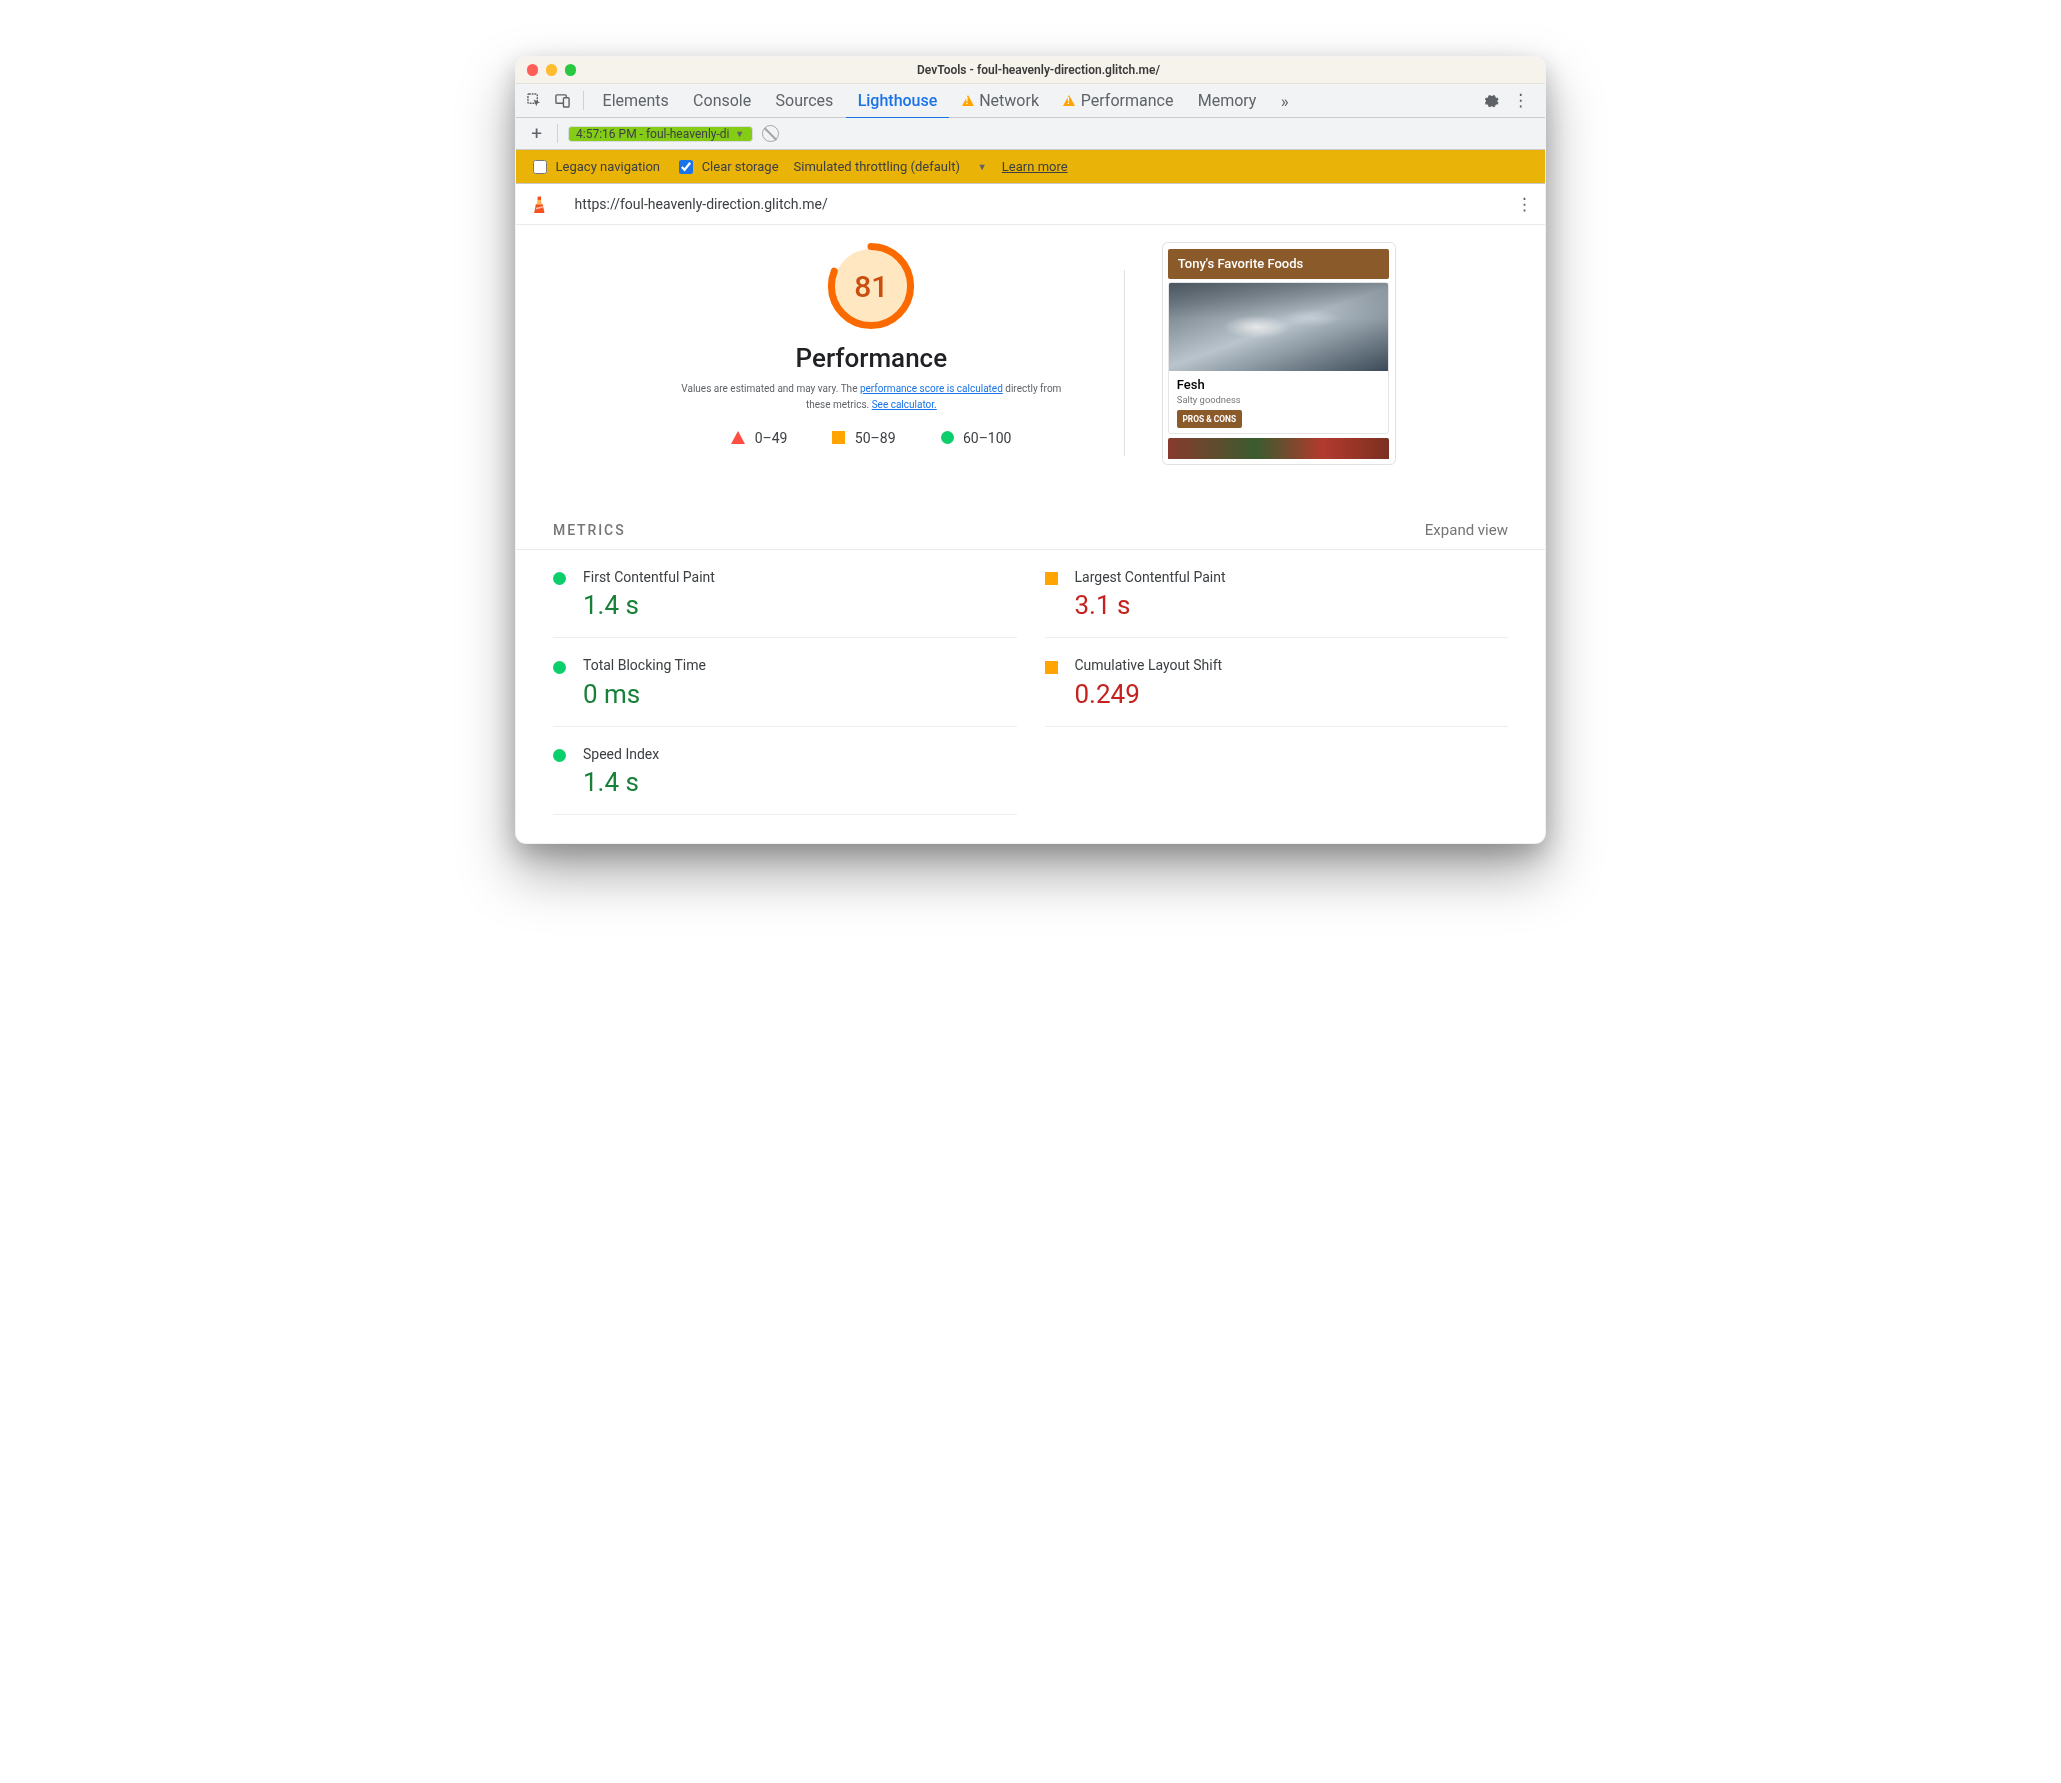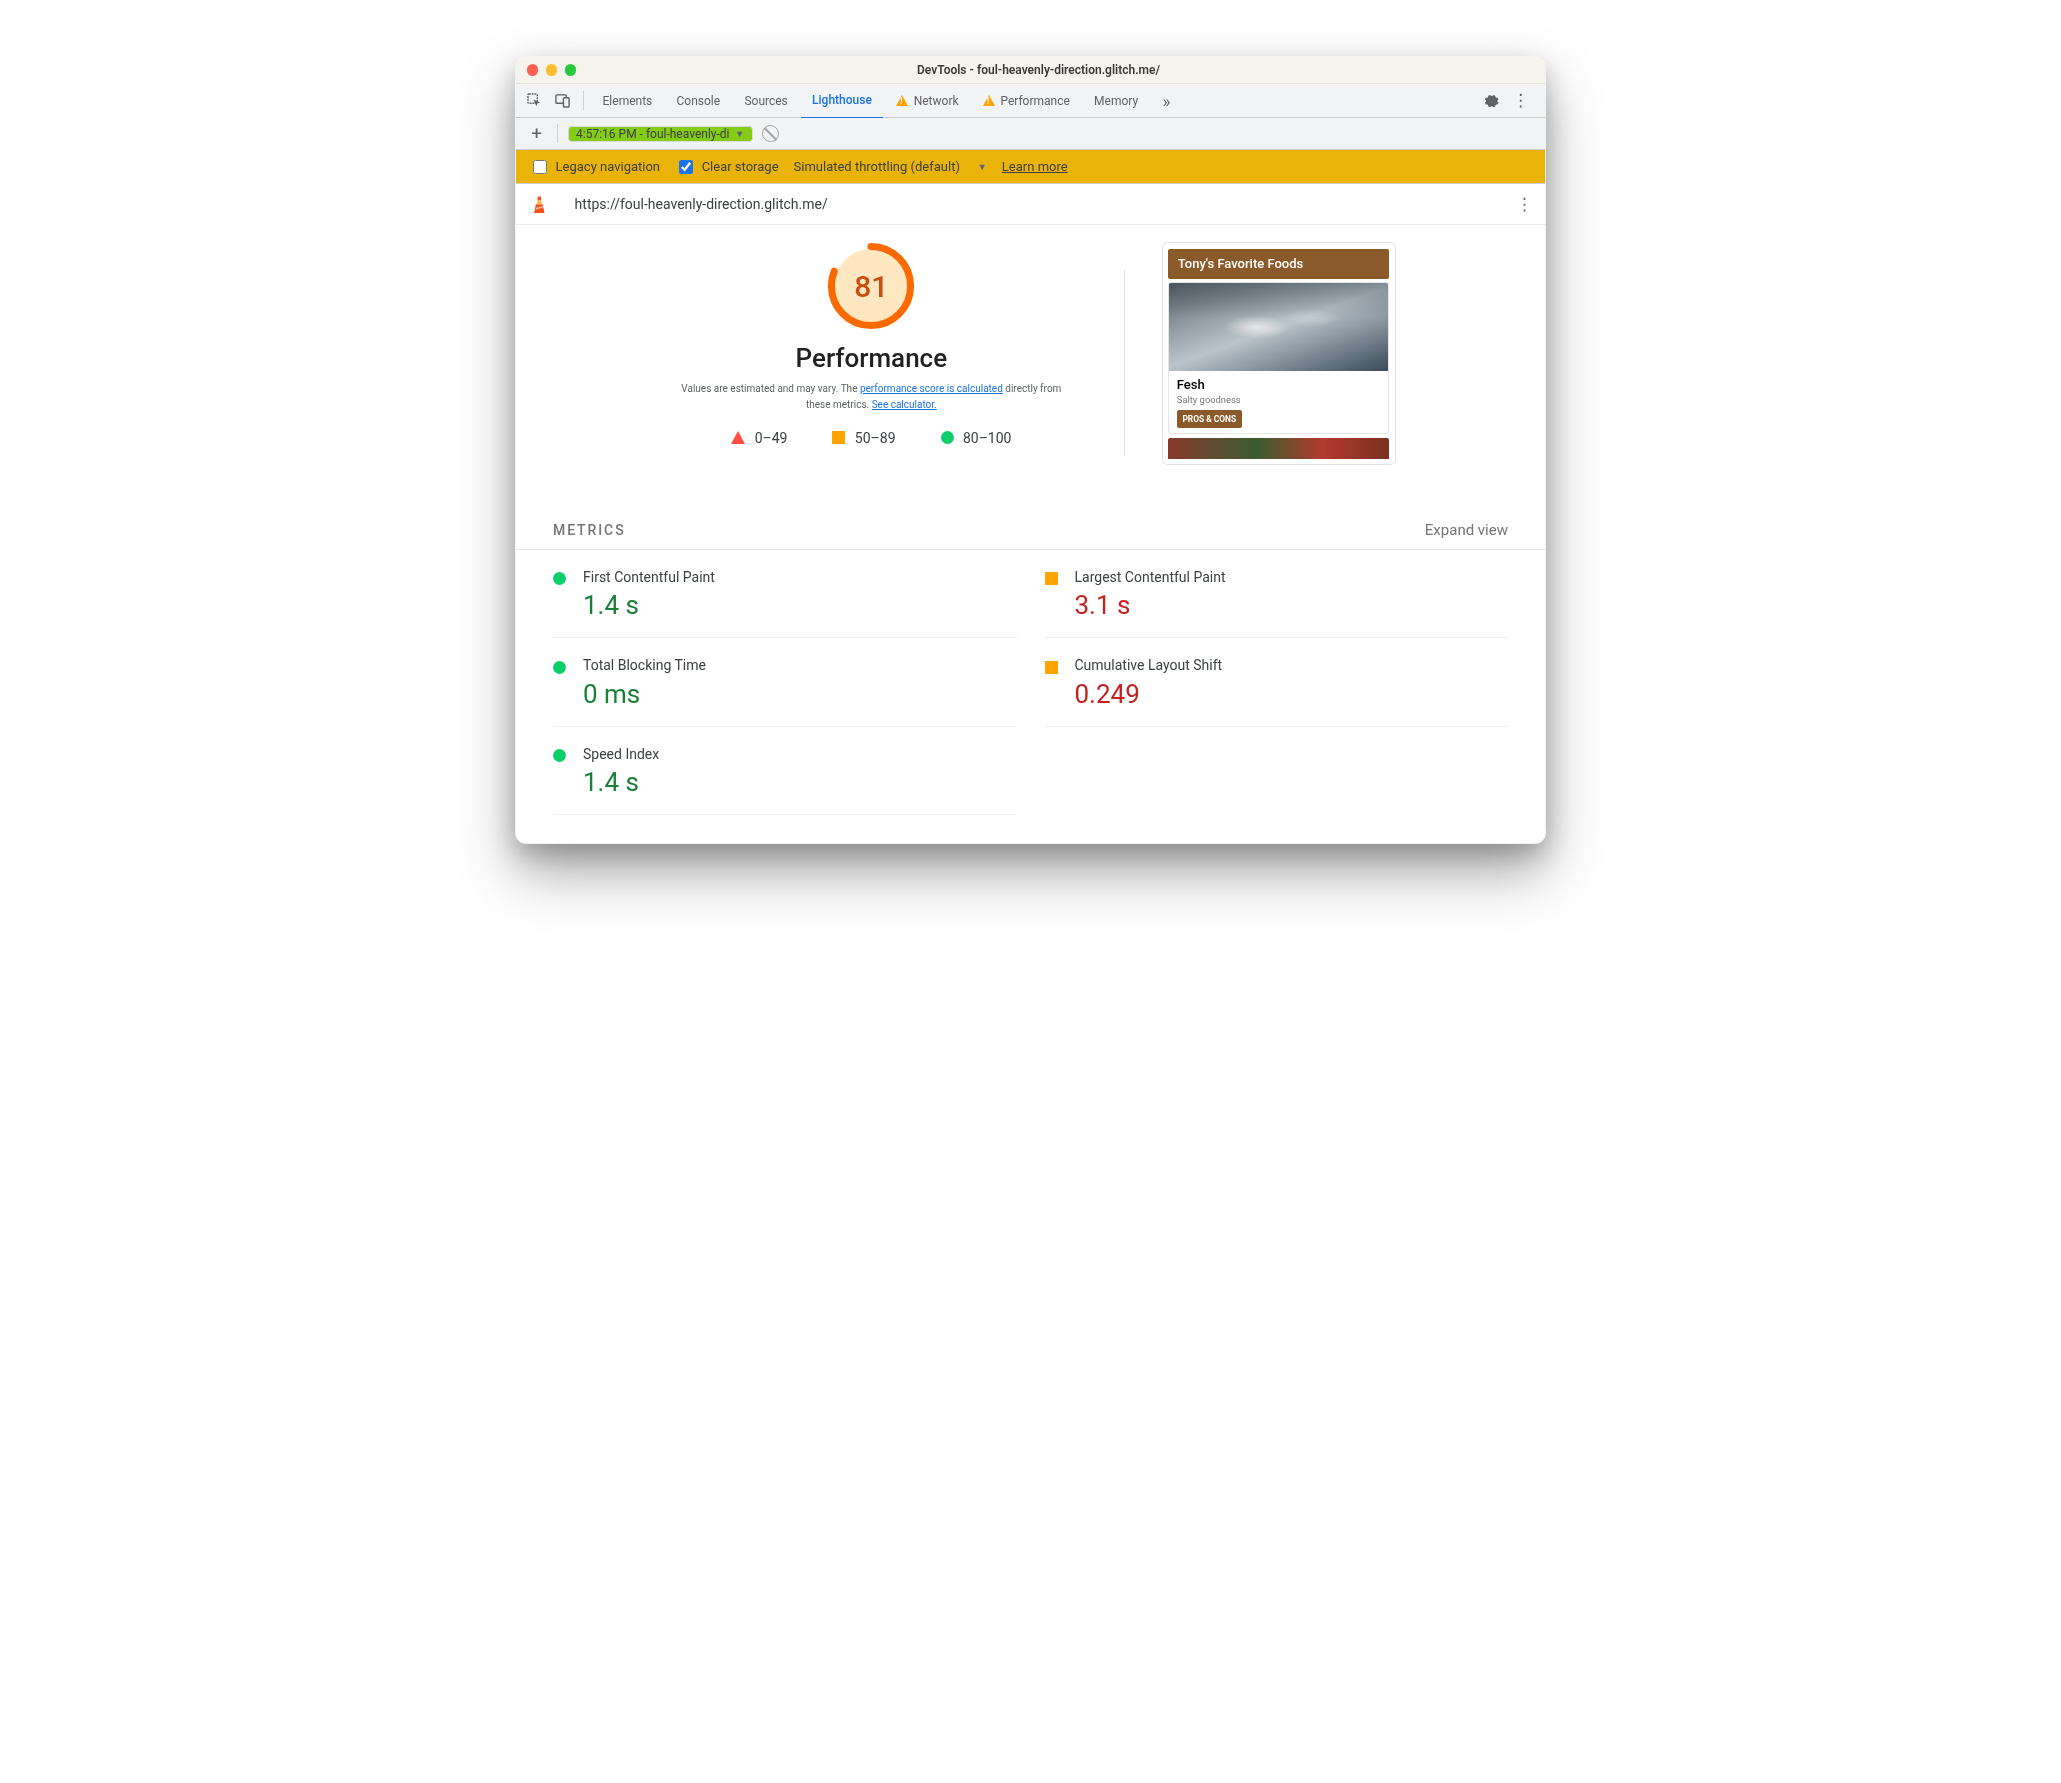--- a/index.html
+++ b/index.html
@@ -57,21 +57,21 @@
     background:#f1f3f4;border-bottom:0.9px solid var(--chrome-border);
     padding:0 5.6px;gap:1.9px;
   }
   .tb-icon{
     width:26px;height:26px;display:flex;align-items:center;justify-content:center;
     color:#5f6368;border-radius:2.8px;
   }
   .tb-sep{width:0.9px;height:19px;background:#cfd2d5;margin:0 5.6px;}
   .tab{
     padding:0 11.2px;height:34px;display:flex;align-items:center;gap:5.6px;
-    font-size:12px;color:#5f6368;cursor:pointer;white-space:nowrap;
+    font-size:16px;color:#5f6368;cursor:pointer;white-space:nowrap;
   }
   .tab.active{
     color:var(--tab-blue);
     border-bottom:1.9px solid var(--tab-blue);
     font-weight:500;
   }
   .warn{width:0;height:0;border-left:6.6px solid transparent;border-right:6.6px solid transparent;border-bottom:11.2px solid #ffa400;position:relative;}
   .warn::after{content:"!";position:absolute;top:0.9px;left:-1.9px;font-size:8.4px;color:#fff;font-weight:bold;}
   .right-icons{margin-left:auto;display:flex;align-items:center;gap:3.7px;padding-right:5.6px;}
   .subbar{
@@ -291,21 +291,21 @@
           <div class="legend-item">
               <span class="lg-tri"></span>
               <span>0–49</span>
             </div>
           <div class="legend-item">
               <span class="lg-sq"></span>
               <span>50–89</span>
             </div>
           <div class="legend-item">
               <span class="lg-ci"></span>
-              <span>80–100</span>
+              <span>60–100</span>
             </div>
         </div>
       </div>
 
       <div class="divider-v"></div>
 
       <div class="preview">
         <div class="pv-header">Tony's Favorite Foods</div>
         <div class="pv-card">
           <div class="pv-img"></div>

